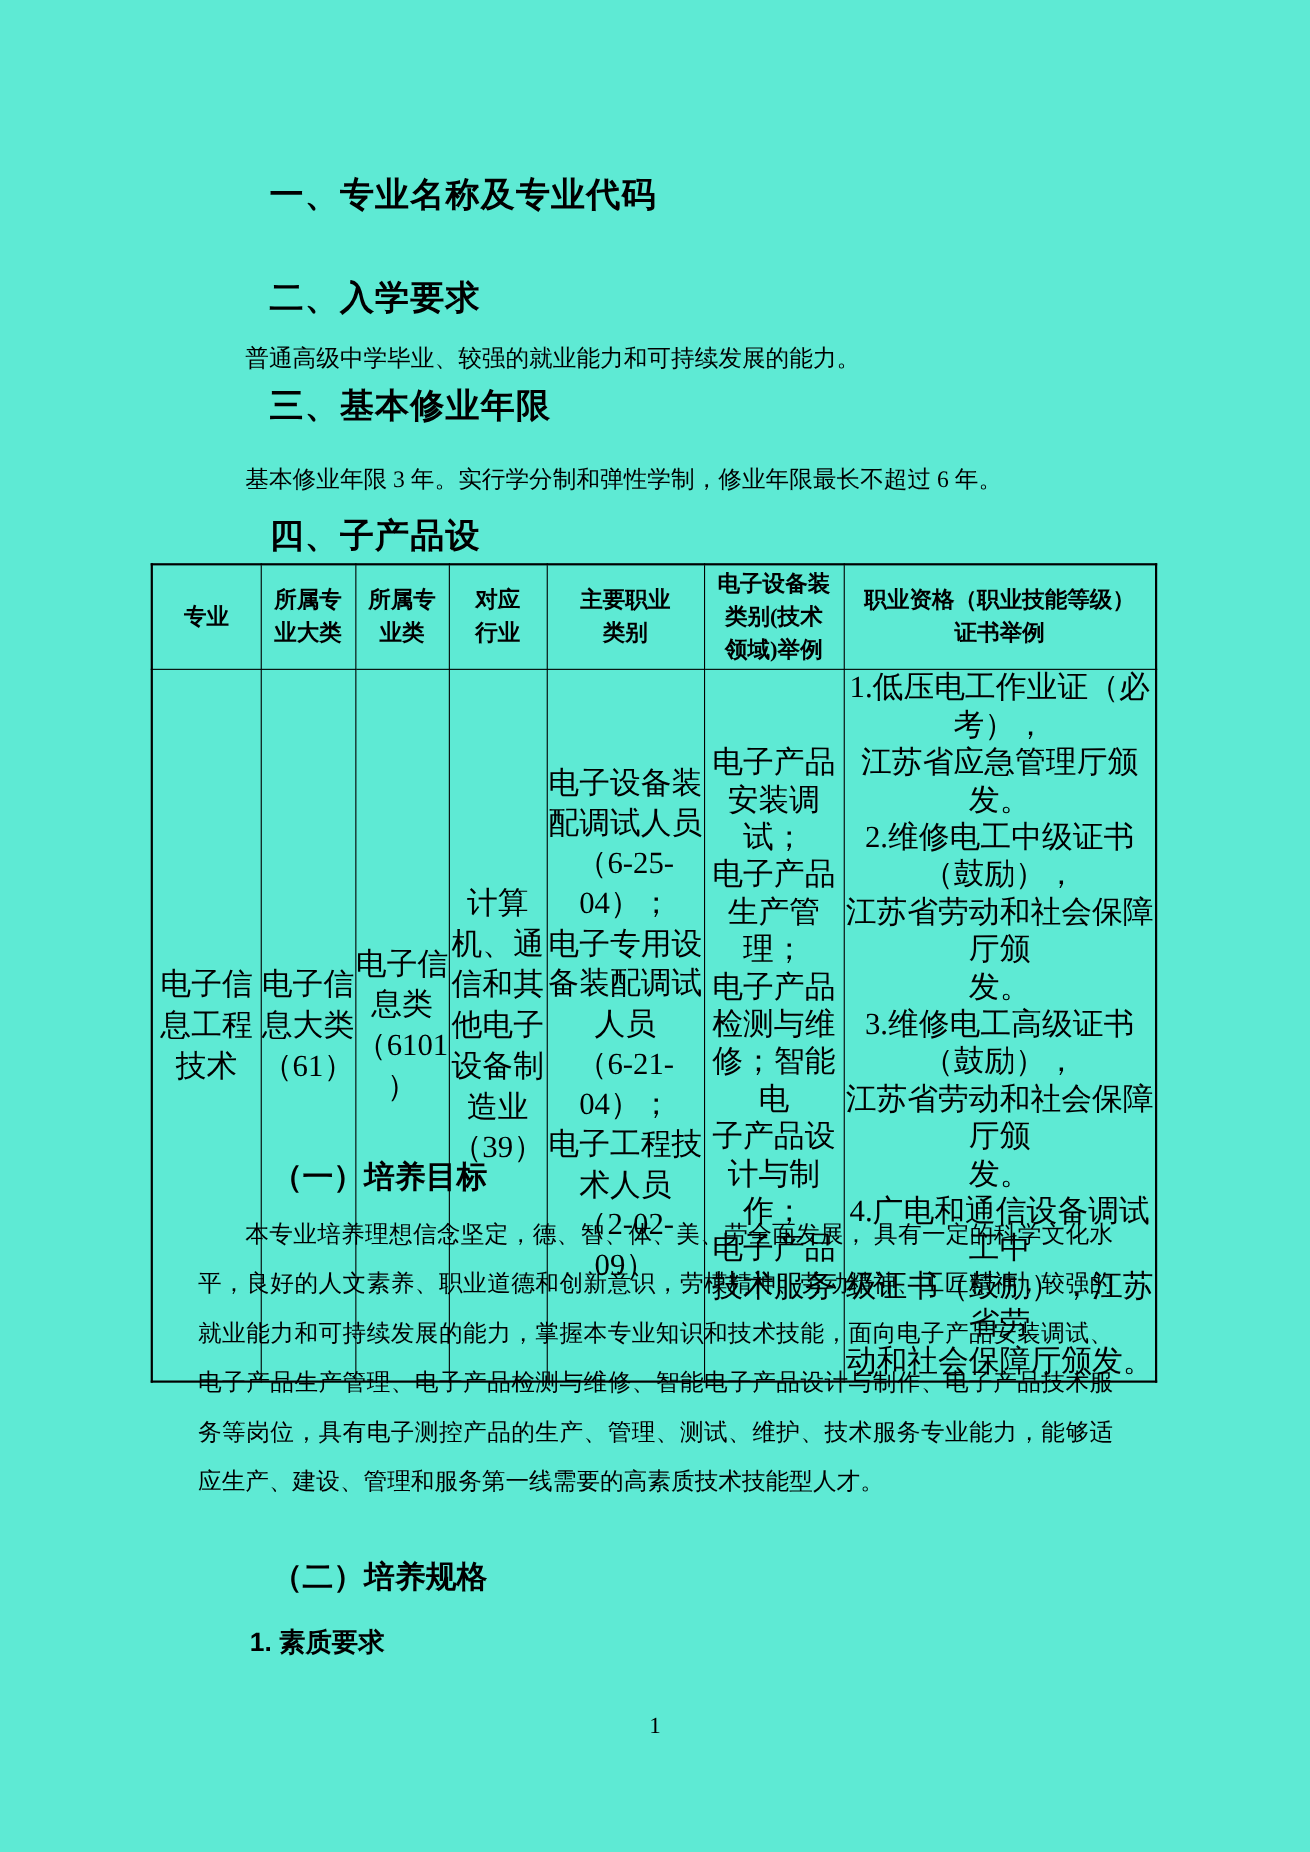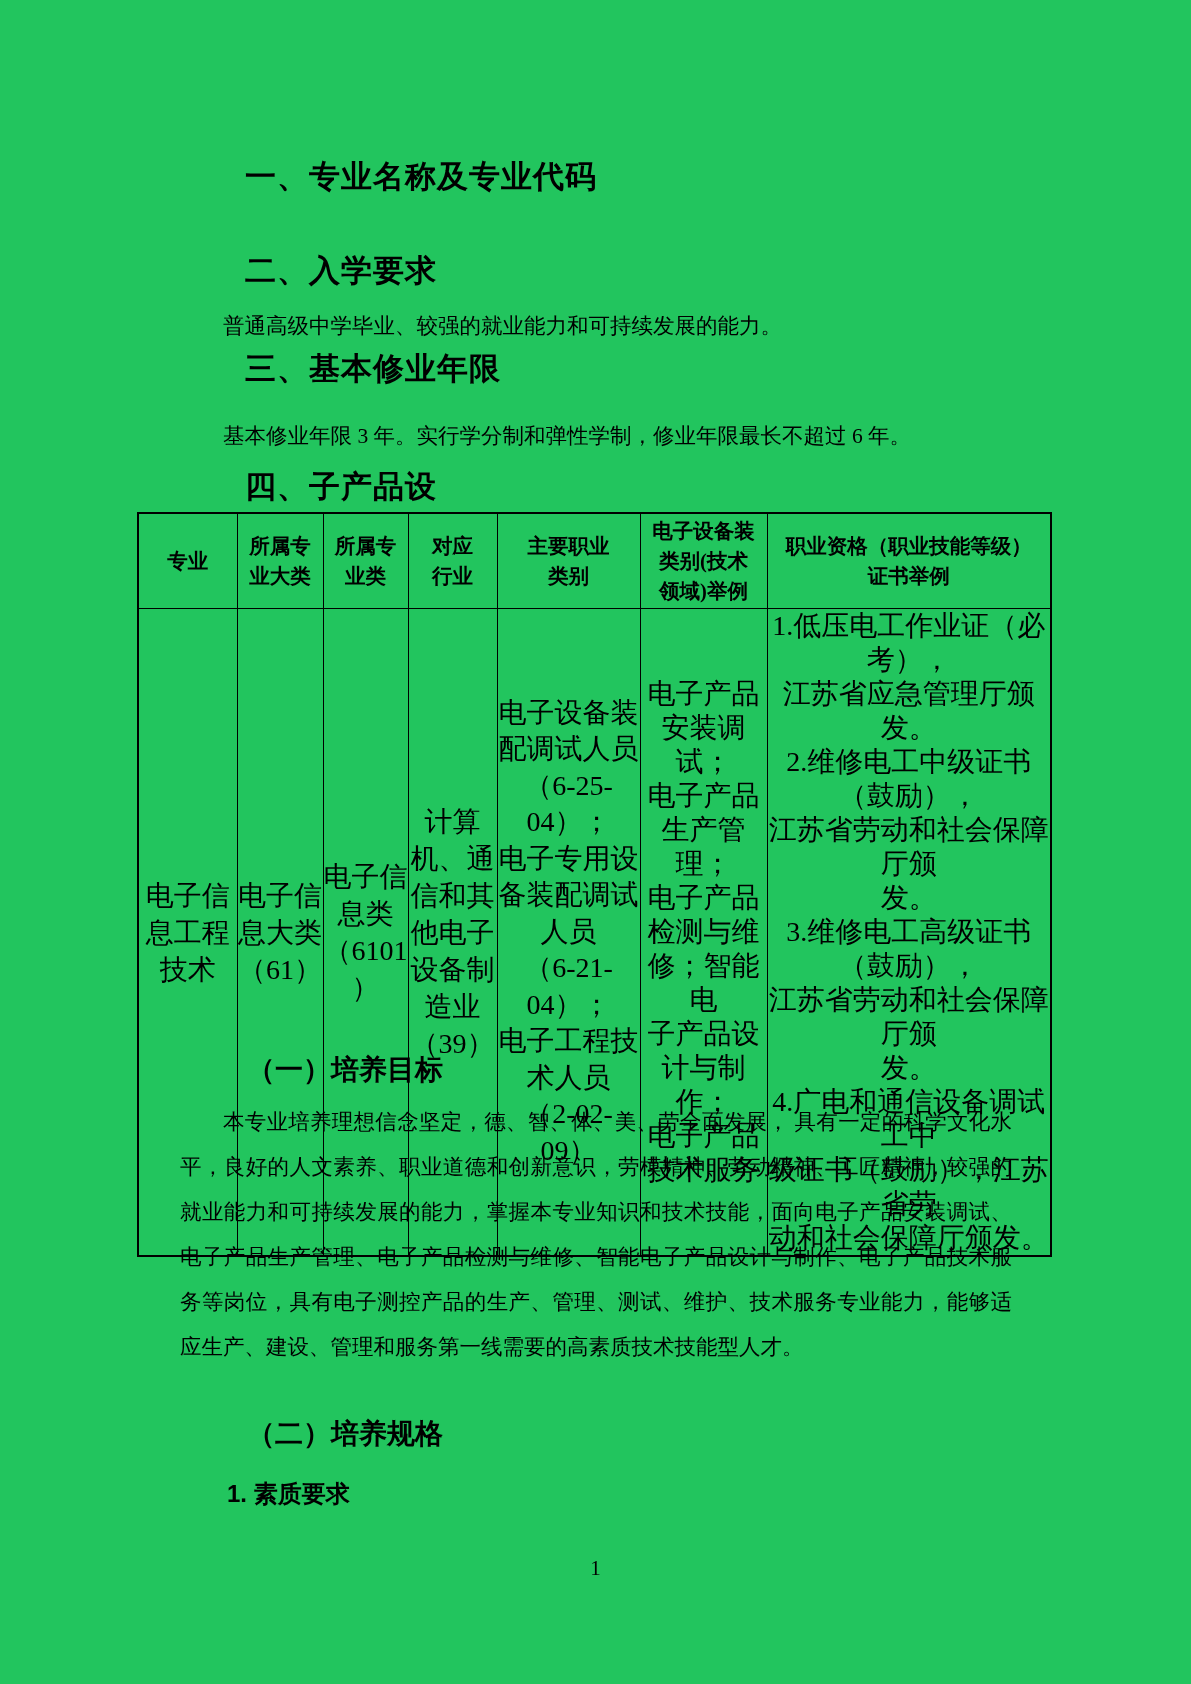--- a/index.html
+++ b/index.html
@@ -1,20 +1,20 @@
 <!DOCTYPE html>
 <html><head>
 <meta charset="utf-8">
 <style>
   html,body{margin:0;padding:0;background:#e8e8e8;}
   .page{
     position:relative;
     width:1191px;height:1684px;
     margin:0 auto;
-    background:#22c55e;
+    background:#5eead4;
     font-family:"Liberation Serif","DejaVu Serif",serif;
     color:#000;
     overflow:hidden;
   }
   .h-main{
     position:absolute;left:245px;
     font-family:"Liberation Sans","DejaVu Sans",sans-serif;
     font-weight:bold;font-size:31px;line-height:38px;
     letter-spacing:1px;white-space:nowrap;
   }

